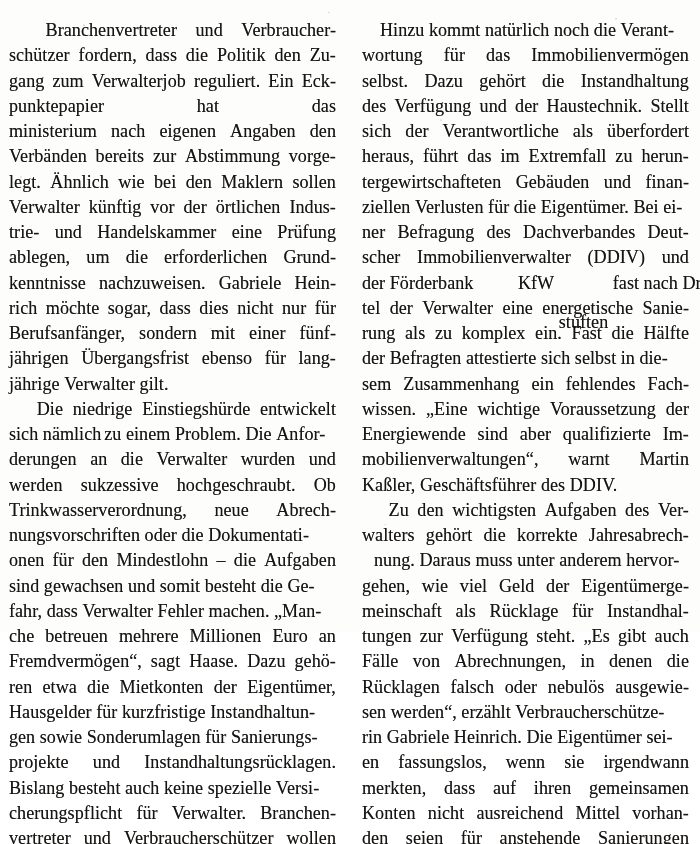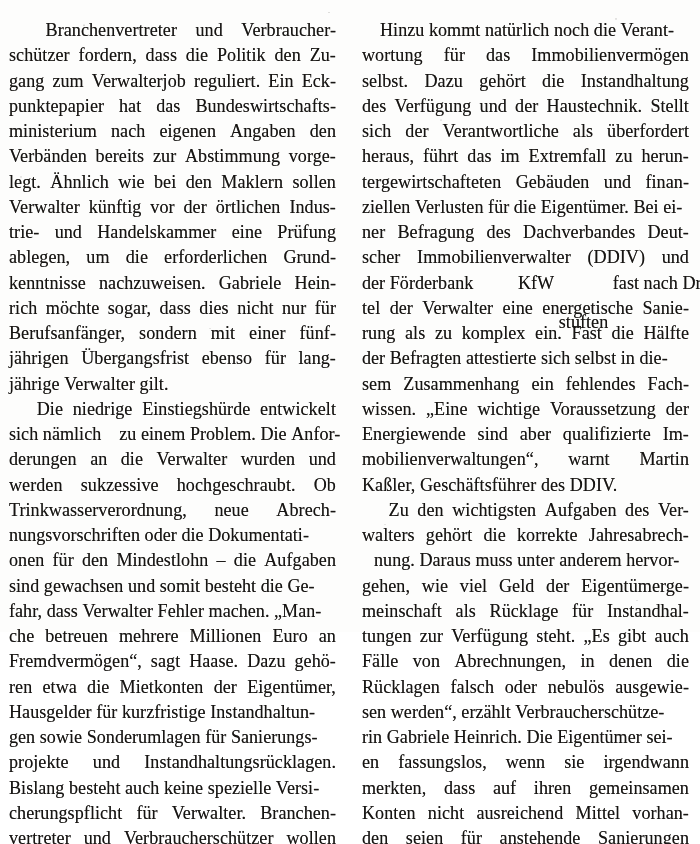--- a/index.html
+++ b/index.html
@@ -104,36 +104,36 @@
 <body>
 
 <div id="scan-page">
 
   <div id="article-body">
     <div class="column" id="column-left">
         <div class="paragraph">
           <div class="line"><span class="indent"></span><span>Branchenvertreter</span><span>und</span><span>Verbraucher-</span></div>
           <div class="line"><span>schützer</span><span>fordern,</span><span>dass</span><span>die</span><span>Politik</span><span>den</span><span>Zu-</span></div>
           <div class="line"><span>gang</span><span>zum</span><span>Verwalterjob</span><span>reguliert.</span><span>Ein</span><span>Eck-</span></div>
-          <div class="line"><span>punktepapier</span><span>hat</span><span>das</span><span>Bundeswirtschafts-</span></div>
+          <div class="line"><span>punktepapier</span><span>hat</span><span>das</span></div>
           <div class="line"><span>ministerium</span><span>nach</span><span>eigenen</span><span>Angaben</span><span>den</span></div>
           <div class="line"><span>Verbänden</span><span>bereits</span><span>zur</span><span>Abstimmung</span><span>vorge-</span></div>
           <div class="line"><span>legt.</span><span>Ähnlich</span><span>wie</span><span>bei</span><span>den</span><span>Maklern</span><span>sollen</span></div>
           <div class="line"><span>Verwalter</span><span>künftig</span><span>vor</span><span>der</span><span>örtlichen</span><span>Indus-</span></div>
           <div class="line"><span>trie-</span><span>und</span><span>Handelskammer</span><span>eine</span><span>Prüfung</span></div>
           <div class="line"><span>ablegen,</span><span>um</span><span>die</span><span>erforderlichen</span><span>Grund-</span></div>
           <div class="line"><span>kenntnisse</span><span>nachzuweisen.</span><span>Gabriele</span><span>Hein-</span></div>
           <div class="line"><span>rich</span><span>möchte</span><span>sogar,</span><span>dass</span><span>dies</span><span>nicht</span><span>nur</span><span>für</span></div>
           <div class="line"><span>Berufsanfänger,</span><span>sondern</span><span>mit</span><span>einer</span><span>fünf-</span></div>
           <div class="line"><span>jährigen</span><span>Übergangsfrist</span><span>ebenso</span><span>für</span><span>lang-</span></div>
           <div class="line ragged"><span style="margin-right: 4.6px;">jährige</span><span style="margin-right: 4.6px;">Verwalter</span><span>gilt.</span></div>
         </div>
         <div class="paragraph">
           <div class="line"><span class="indent"></span><span>Die</span><span>niedrige</span><span>Einstiegshürde</span><span>entwickelt</span></div>
-          <div class="line tight"><span style="margin-right: 4.6px;">sich</span><span style="margin-right: 18px;">nämlich</span><span style="margin-right: 4.6px;">zu</span><span style="margin-right: 4.6px;">einem</span><span style="margin-right: 4.6px;">Problem.</span><span style="margin-right: 4.6px;">Die</span><span>Anfor-</span></div>
+          <div class="line tight"><span style="margin-right: 4.6px;">sich</span><span style="margin-right: 3px;">nämlich</span><span style="margin-right: 4.6px;">zu</span><span style="margin-right: 4.6px;">einem</span><span style="margin-right: 4.6px;">Problem.</span><span style="margin-right: 4.6px;">Die</span><span>Anfor-</span></div>
           <div class="line"><span>derungen</span><span>an</span><span>die</span><span>Verwalter</span><span>wurden</span><span>und</span></div>
           <div class="line"><span>werden</span><span>sukzessive</span><span>hochgeschraubt.</span><span>Ob</span></div>
           <div class="line"><span>Trinkwasserverordnung,</span><span>neue</span><span>Abrech-</span></div>
           <div class="line tight"><span style="margin-right: 4.6px;">nungsvorschriften</span><span style="margin-right: 4.6px;">oder</span><span style="margin-right: 4.6px;">die</span><span>Dokumentati-</span></div>
           <div class="line"><span>onen</span><span>für</span><span>den</span><span>Mindestlohn</span><span>–</span><span>die</span><span>Aufgaben</span></div>
           <div class="line tight"><span style="margin-right: 4.6px;">sind</span><span style="margin-right: 4.6px;">gewachsen</span><span style="margin-right: 4.6px;">und</span><span style="margin-right: 4.6px;">somit</span><span style="margin-right: 4.6px;">besteht</span><span style="margin-right: 4.6px;">die</span><span>Ge-</span></div>
           <div class="line tight"><span style="margin-right: 4.6px;">fahr,</span><span style="margin-right: 4.6px;">dass</span><span style="margin-right: 4.6px;">Verwalter</span><span style="margin-right: 4.6px;">Fehler</span><span style="margin-right: 4.6px;">machen.</span><span>„Man-</span></div>
           <div class="line"><span>che</span><span>betreuen</span><span>mehrere</span><span>Millionen</span><span>Euro</span><span>an</span></div>
           <div class="line"><span>Fremdvermögen“,</span><span>sagt</span><span>Haase.</span><span>Dazu</span><span>gehö-</span></div>
           <div class="line"><span>ren</span><span>etwa</span><span>die</span><span>Mietkonten</span><span>der</span><span>Eigentümer,</span></div>

